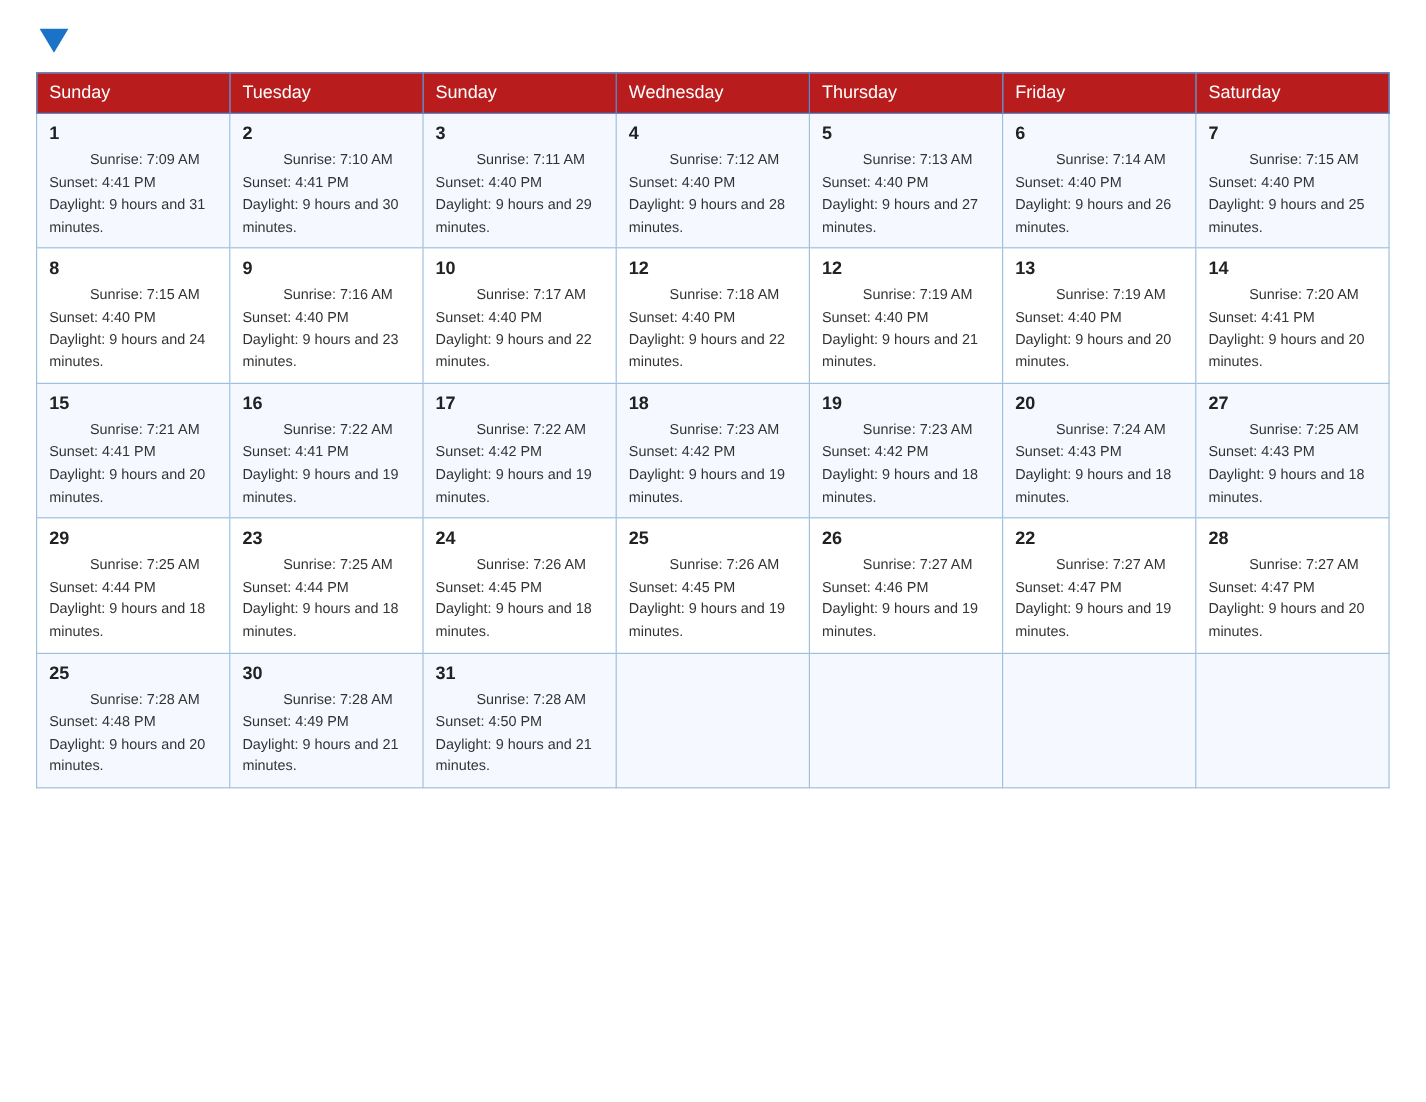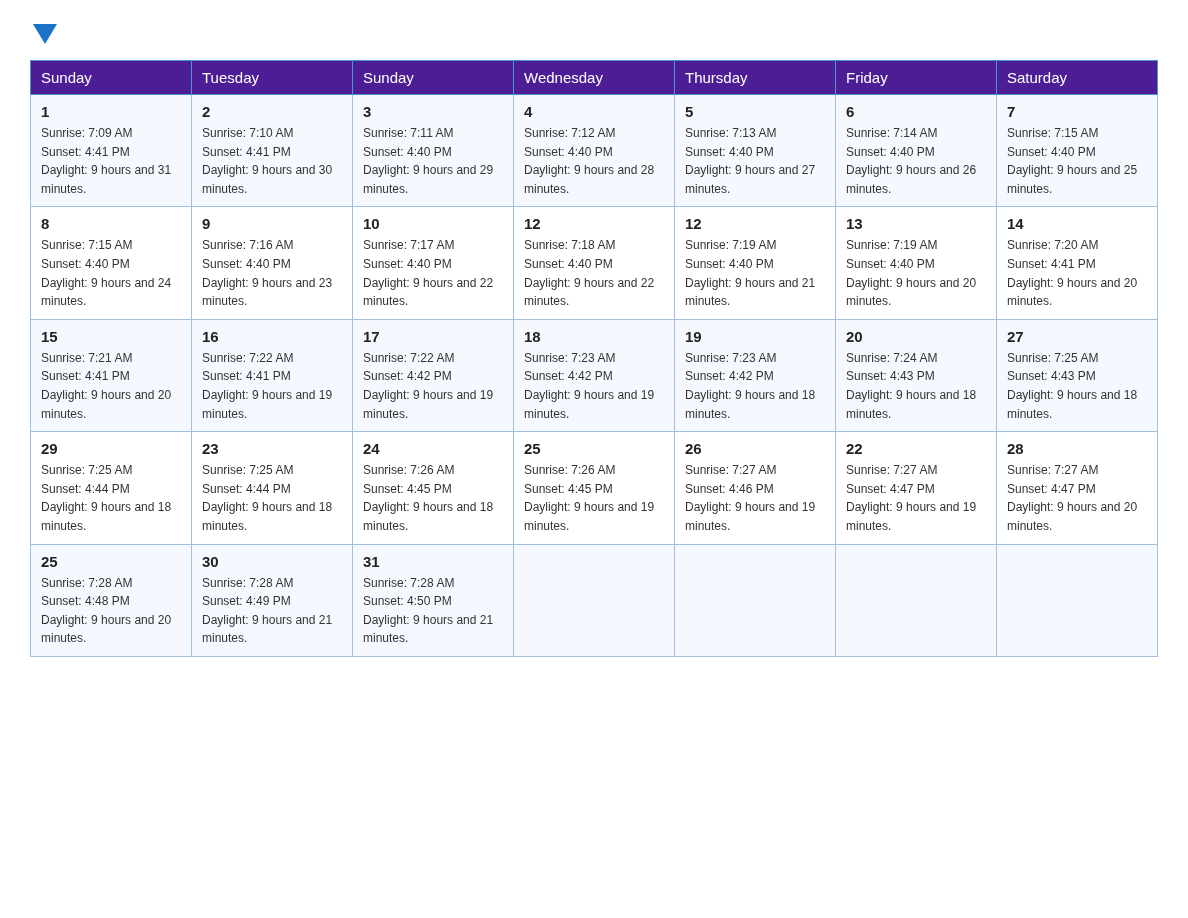--- a/index.html
+++ b/index.html
@@ -58,21 +58,21 @@
       font-size: 20px;
       color: #444;
       margin-top: 4px;
     }
     table {
       width: 100%;
       border-collapse: collapse;
       table-layout: fixed;
     }
     thead th {
-      background-color: #4c1d95;
+      background-color: #b91c1c;
       color: #fff;
       font-size: 15px;
       font-weight: normal;
       padding: 8px 10px;
       text-align: left;
       border: 1px solid #4a90d9;
     }
     tbody td {
       border: 1px solid #a0c0e0;
       vertical-align: top;
@@ -91,20 +91,21 @@
     .day-num {
       font-size: 15px;
       font-weight: bold;
       display: block;
       margin-bottom: 4px;
     }
     .day-info {
       font-size: 12px;
       color: #333;
       line-height: 1.55;
+      margin-left: 34px;
     }
     td.empty {
       background: #fff;
     }
   </style>
 </head>
 <body>
 
 <div class="header">
   <div class="logo">

